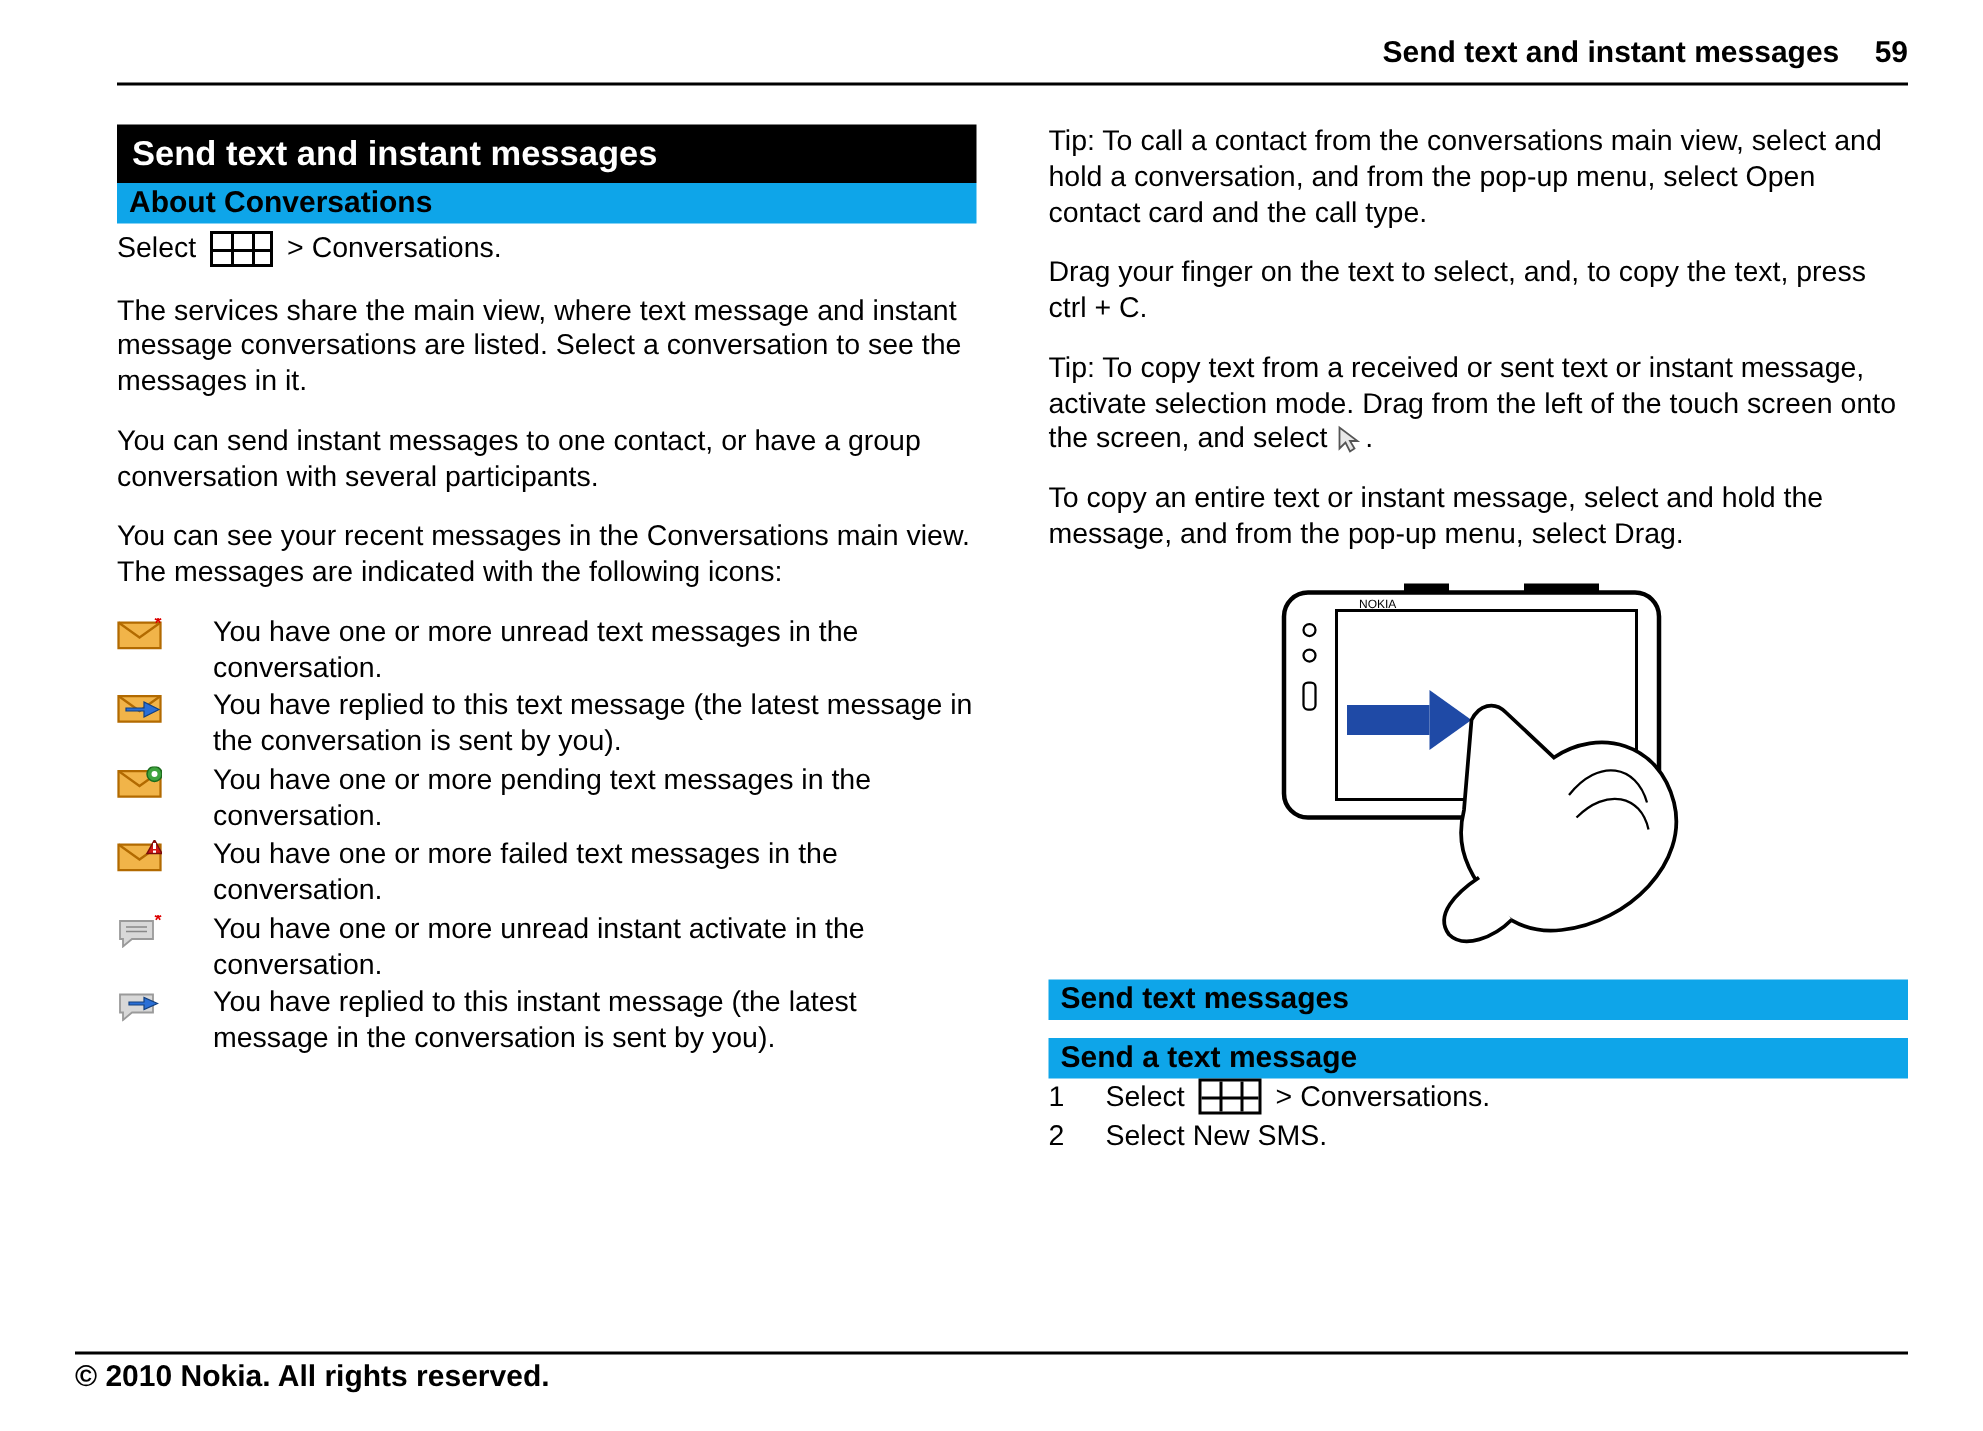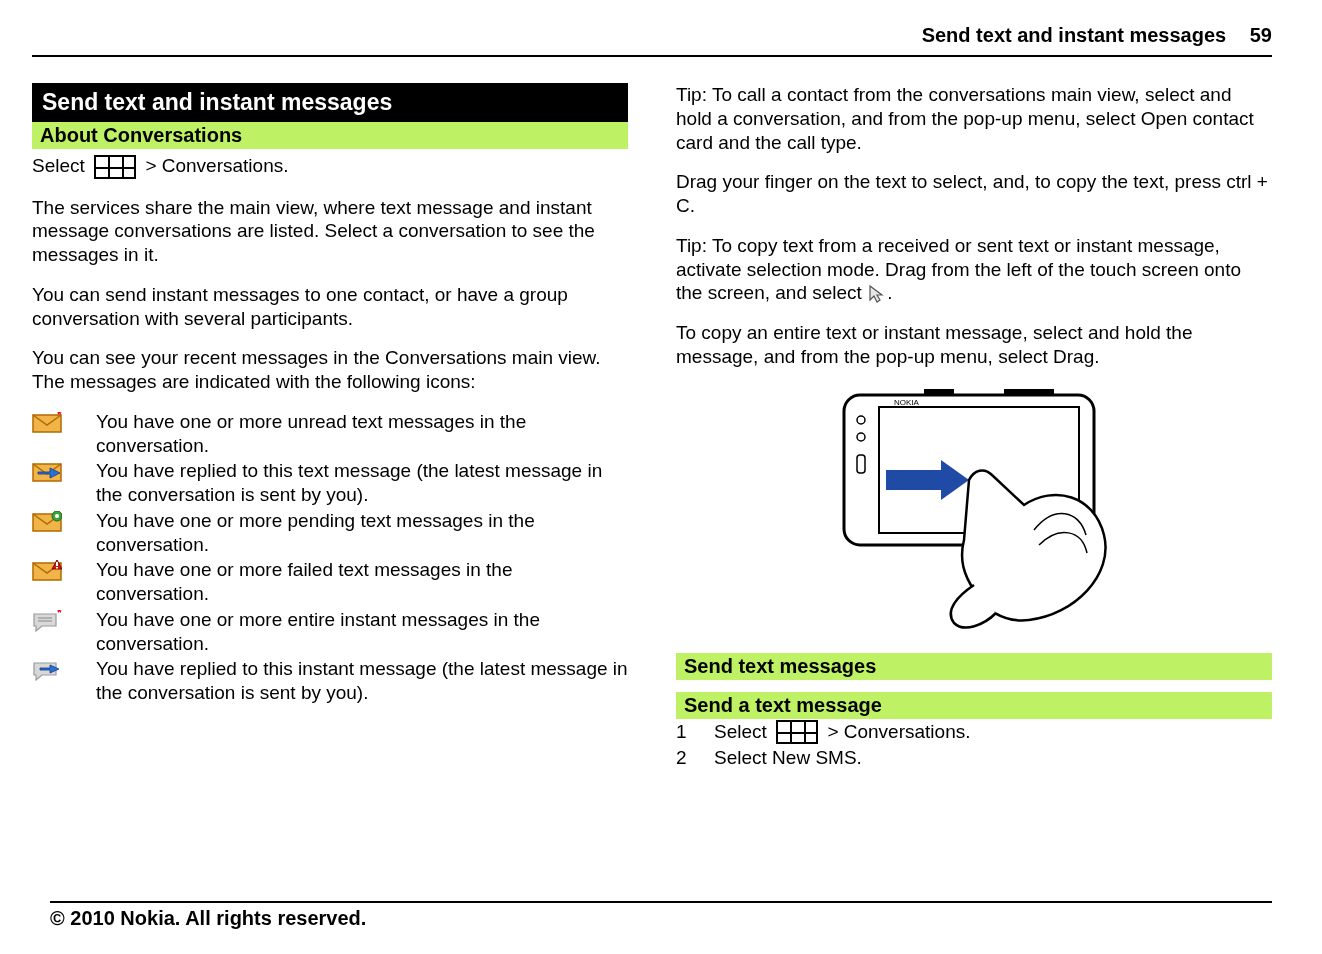--- a/index.html
+++ b/index.html
@@ -8,21 +8,21 @@
     font-family: "Trebuchet MS", "Arial", sans-serif;
     font-size: 18px;
     color: #000;
     background: #fff;
     width: 1322px;
   }
   .page {
     box-sizing: border-box;
     width: 1322px;
     height: 954px;
-    padding: 20px 50px 10px 32px;
+    padding: 20px 50px 10px 78px;
     position: relative;
   }
   .header-bar {
     text-align: right;
     font-weight: bold;
     font-size: 20px;
     padding: 4px 0 6px 0;
   }
   .header-title { display: inline; }
   .header-page  { display: inline; margin-left: 18px; }
@@ -40,21 +40,21 @@
     min-width: 0;
   }
   .black-heading {
     background: #000;
     color: #fff;
     font-weight: bold;
     font-size: 23px;
     padding: 6px 10px;
   }
   .gray-heading {
-    background: #bef264;
+    background: #0ea5e9;
     color: #000;
     font-weight: bold;
     font-size: 20px;
     padding: 2px 8px;
   }
   p {
     margin: 0 0 16px 0;
     line-height: 1.25;
     font-size: 19px;
   }
@@ -201,21 +201,21 @@
         <div>You have one or more failed text messages in the conversation.</div>
 
         <div class="icon-cell">
           <svg class="small-svg" viewBox="0 0 30 22">
             <path d="M2 4 h22 v12 h-14 l-6 5 v-5 h-2 z" fill="#d8d8d8" stroke="#9a9a9a" stroke-width="1.2"></path>
             <line x1="6" y1="8" x2="20" y2="8" stroke="#888"></line>
             <line x1="6" y1="11" x2="20" y2="11" stroke="#888"></line>
             <text x="25" y="7" font-size="12" fill="#d00" font-weight="bold">*</text>
           </svg>
         </div>
-        <div>You have one or more entire instant messages in the conversation.</div>
+        <div>You have one or more unread instant activate in the conversation.</div>
 
         <div class="icon-cell">
           <svg class="small-svg" viewBox="0 0 30 22">
             <path d="M2 4 h22 v12 h-14 l-6 5 v-5 h-2 z" fill="#d8d8d8" stroke="#9a9a9a" stroke-width="1.2"></path>
             <polygon points="8,9 18,9 18,6 27,10 18,14 18,11 8,11" fill="#2a6fd6" stroke="#13407f" stroke-width="0.8"></polygon>
           </svg>
         </div>
         <div>You have replied to this instant message (the latest message in the conversation is sent by you).</div>
       </div>
     </div>

